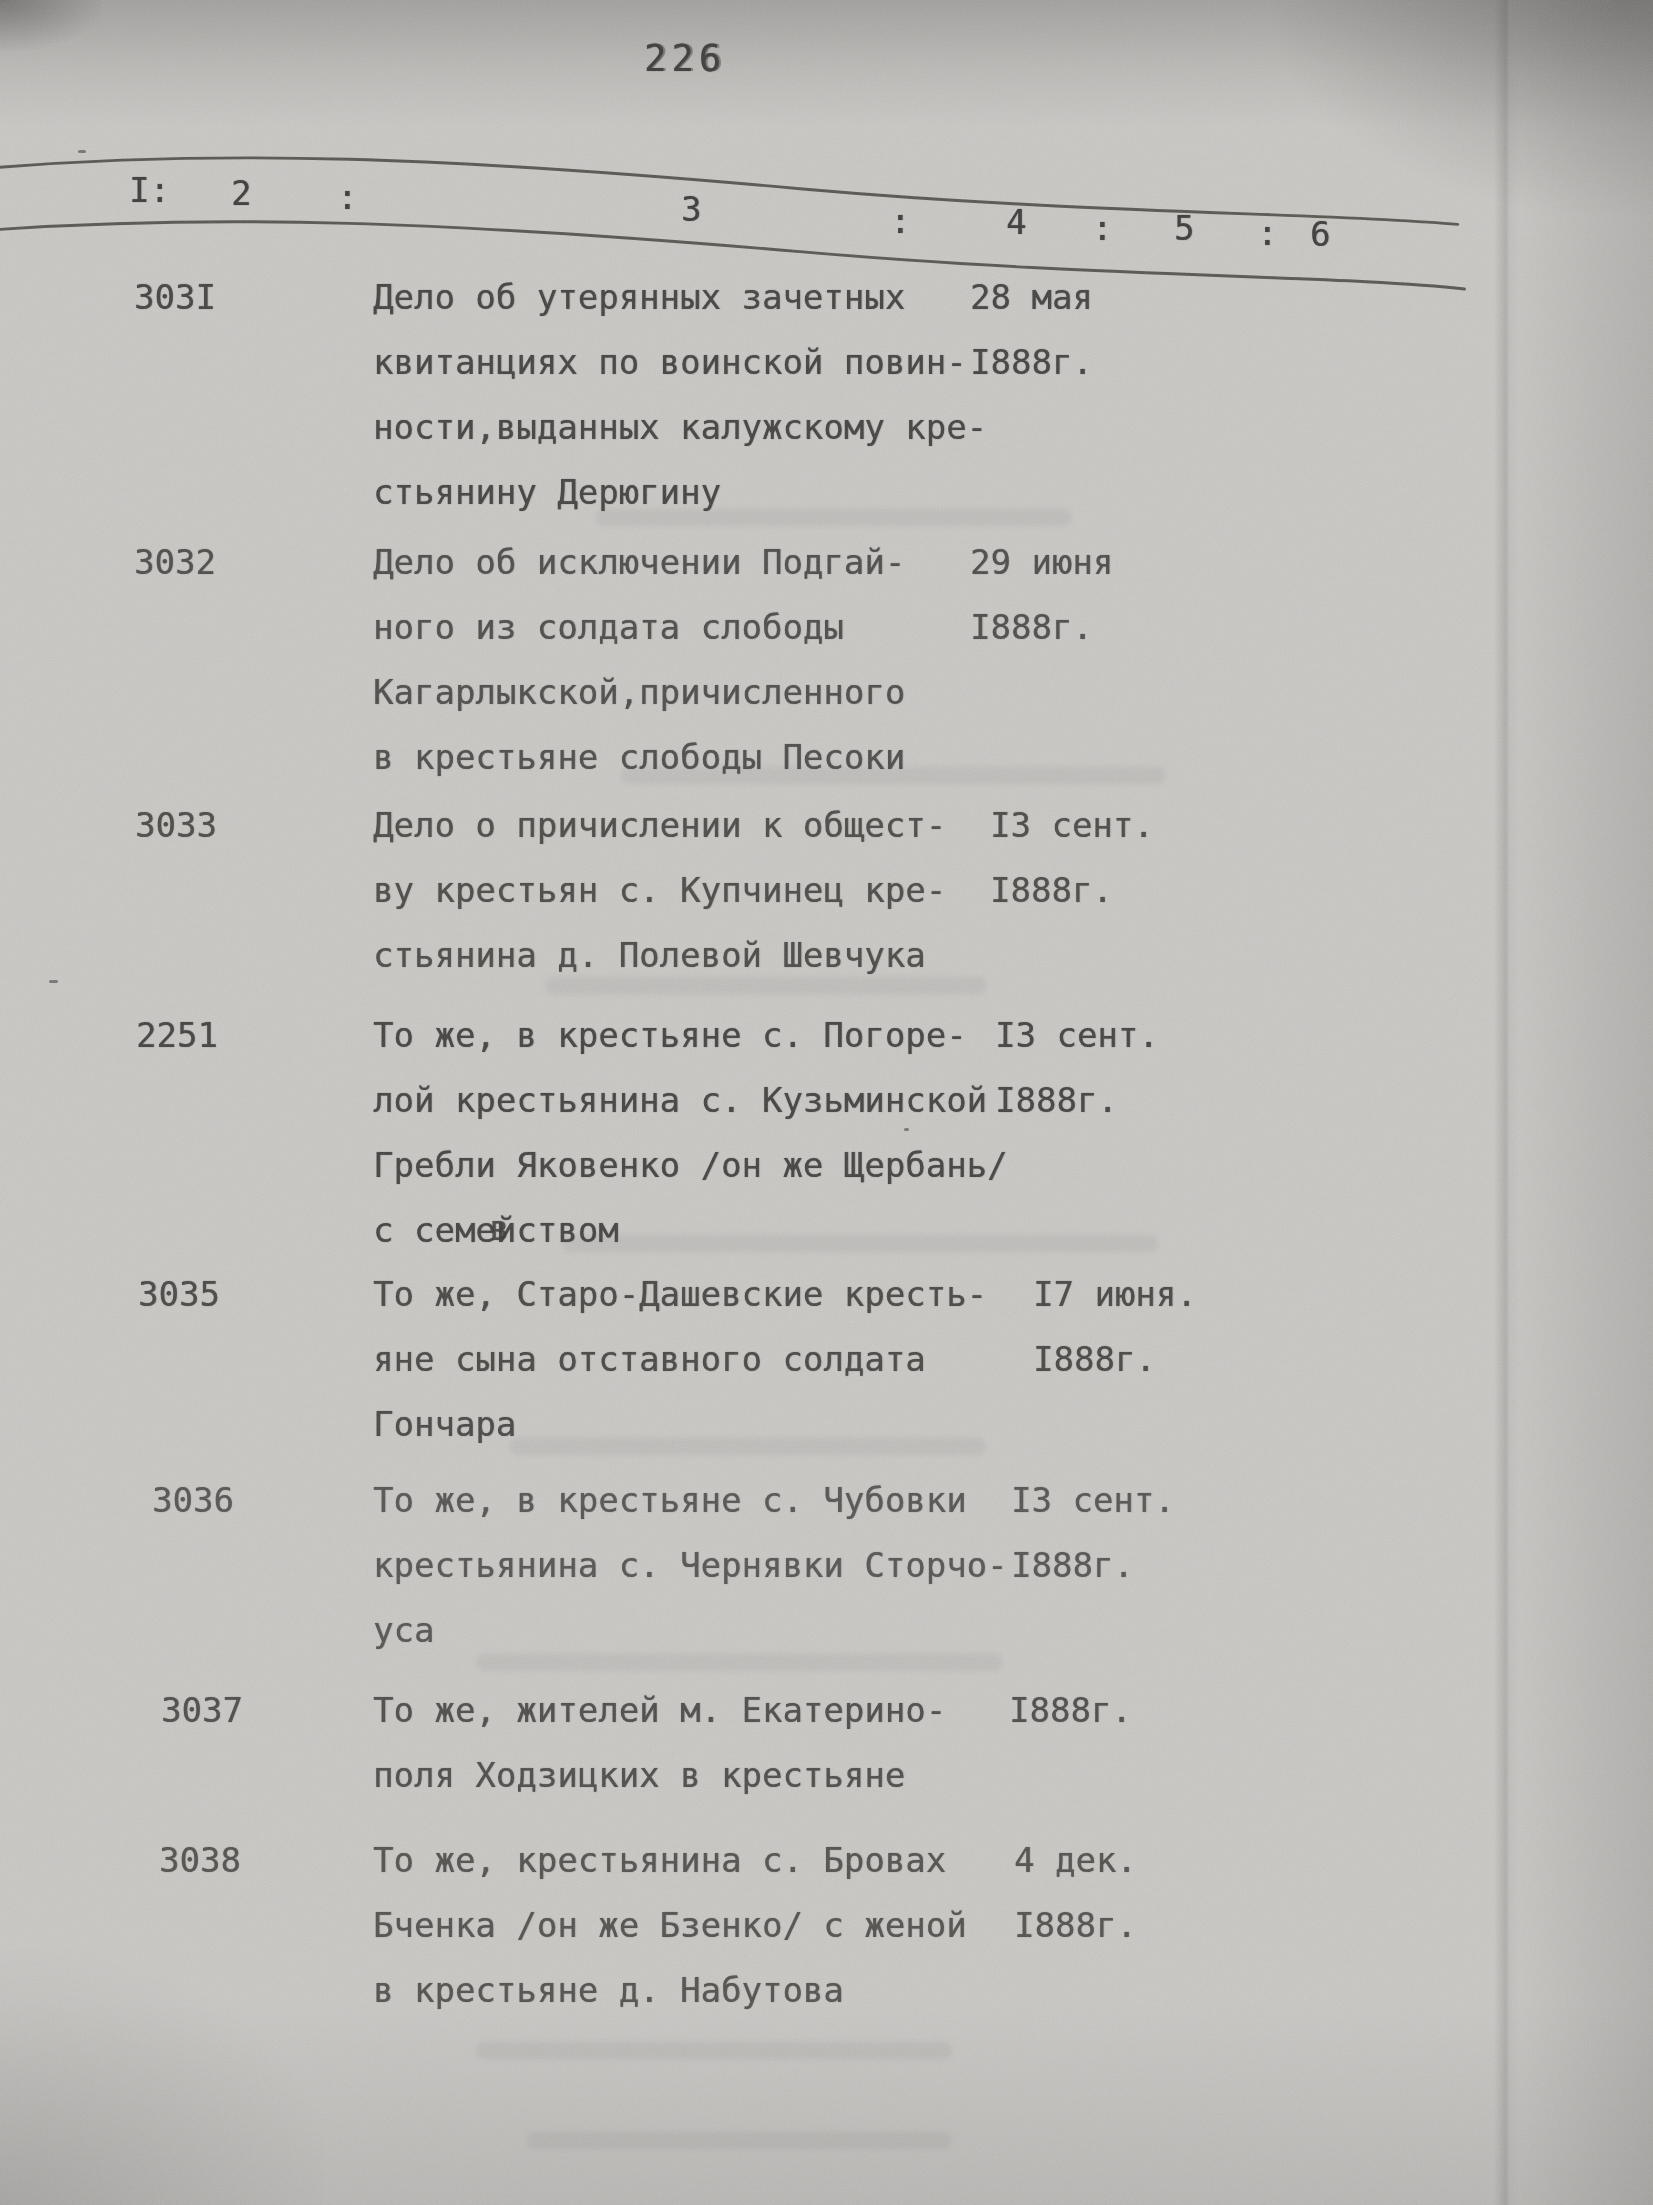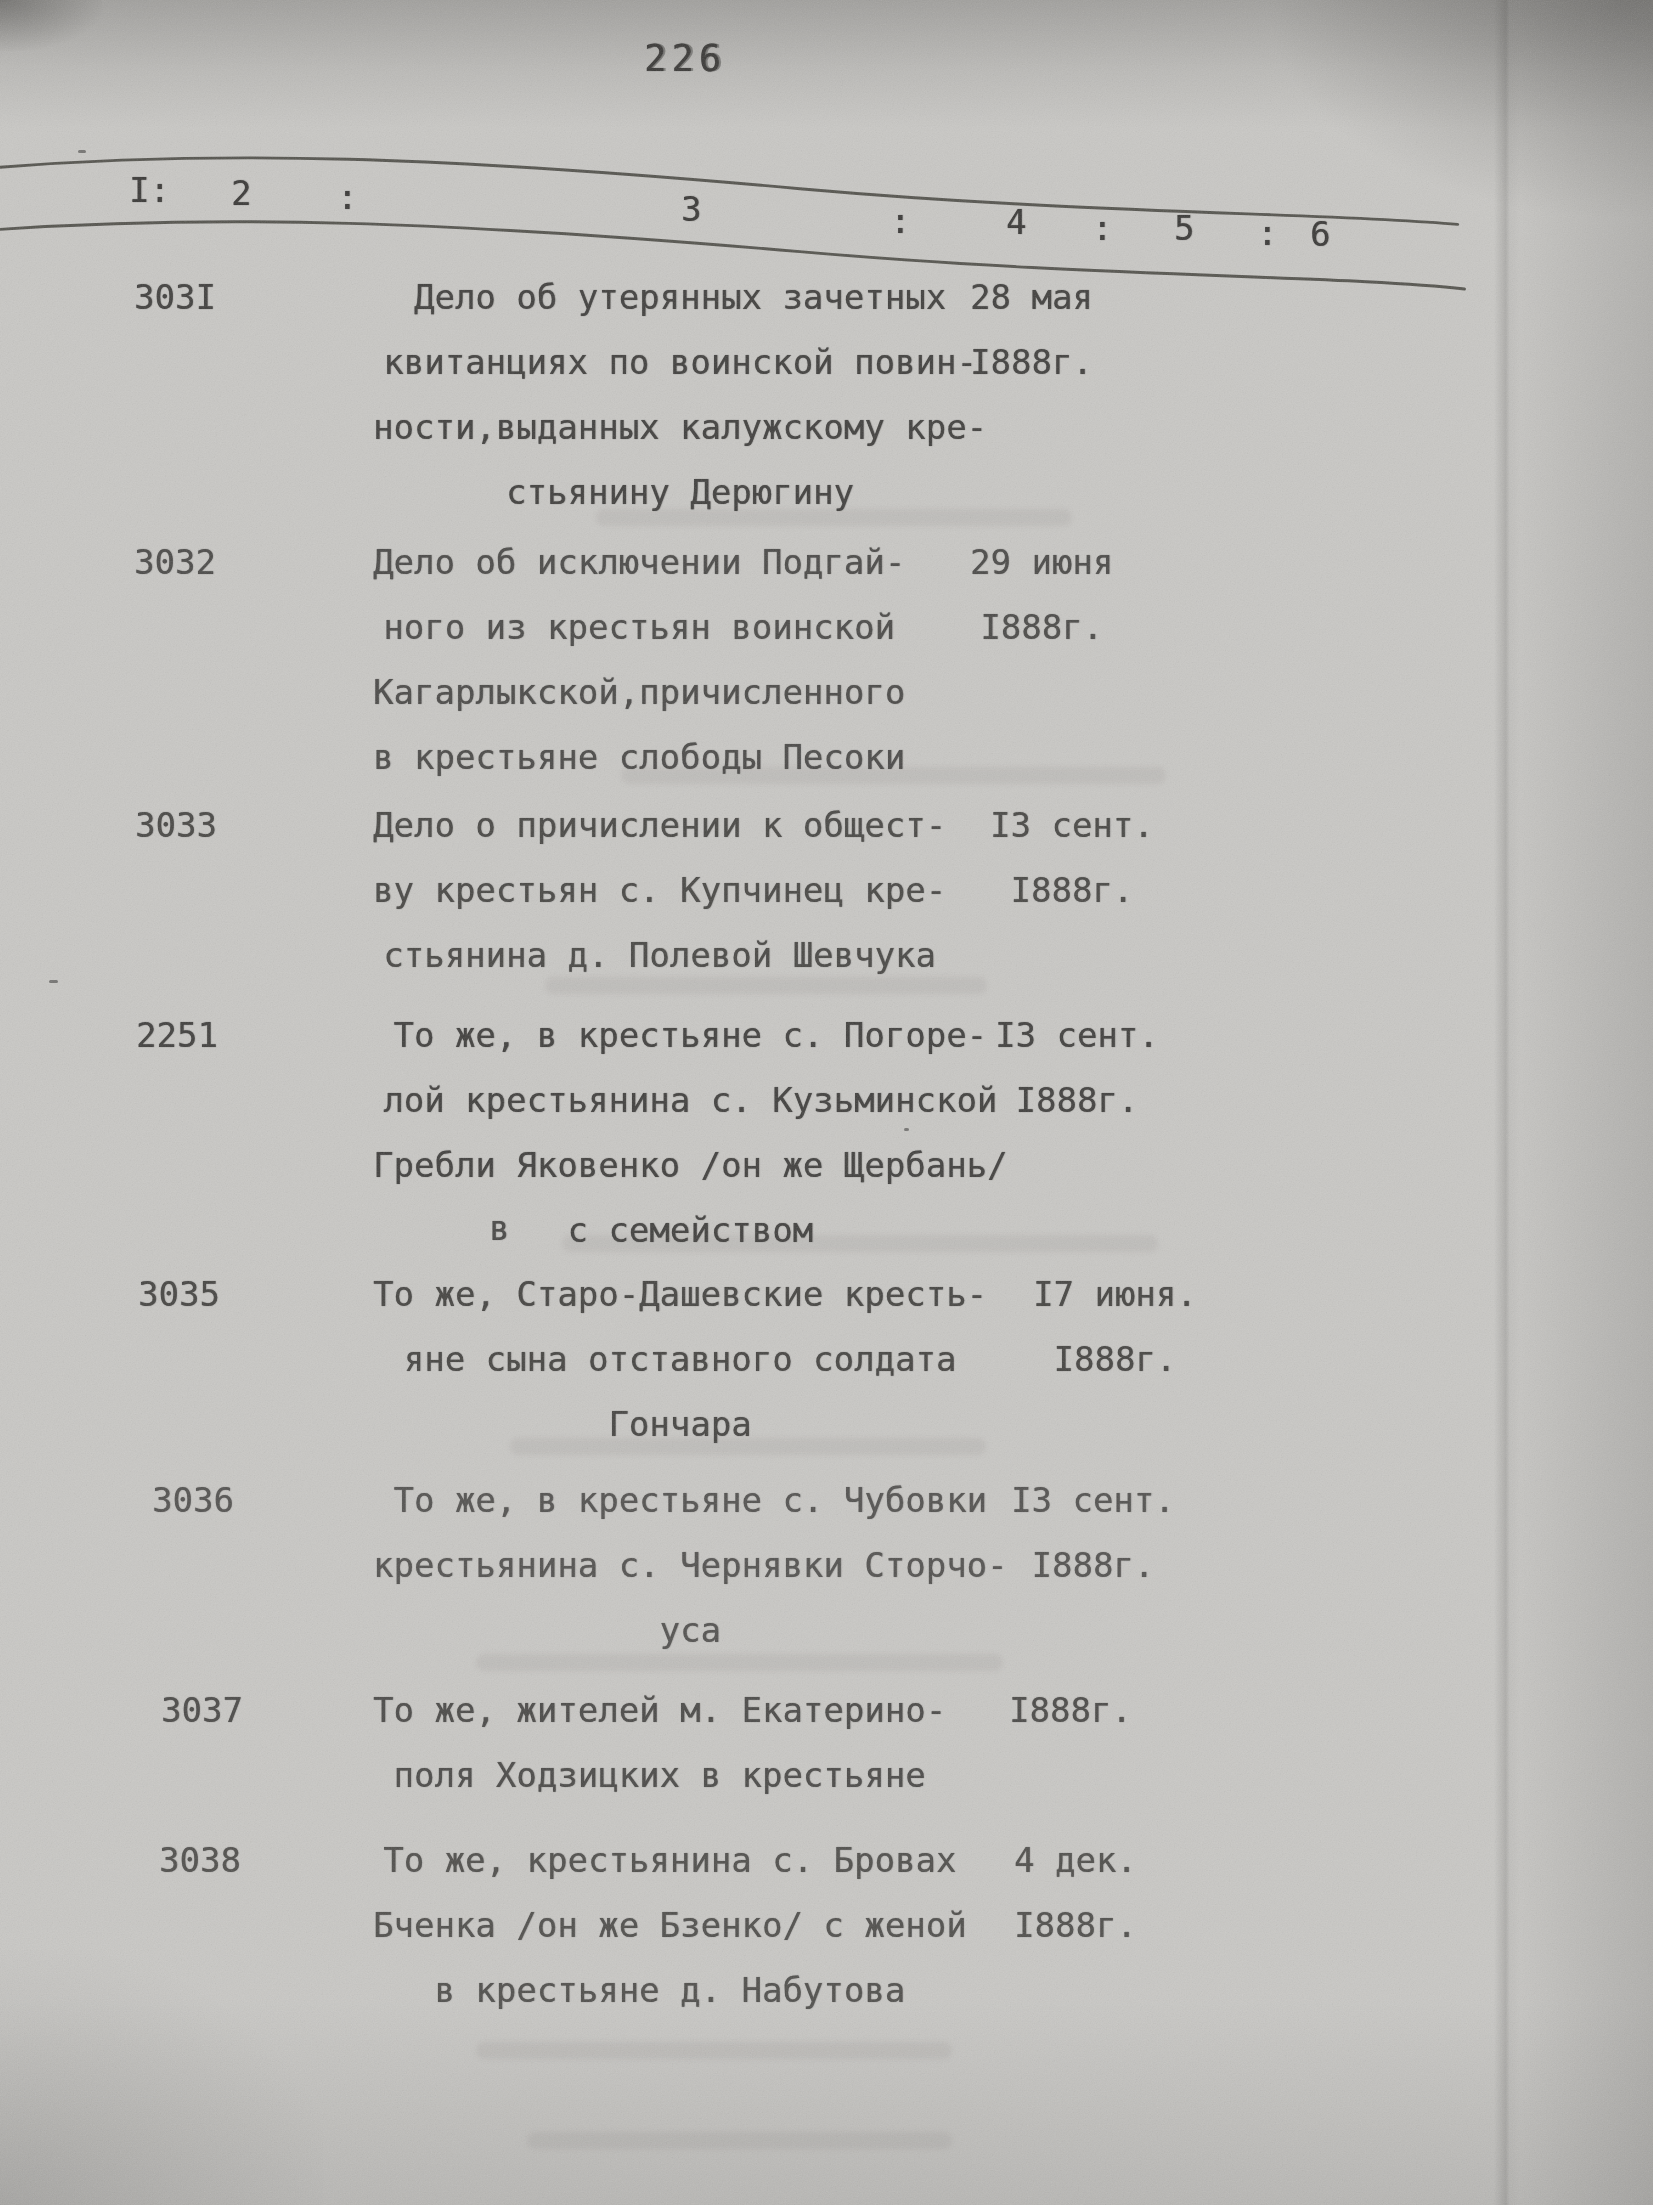--- a/index.html
+++ b/index.html
@@ -1,21 +1,20 @@
 <!DOCTYPE html>
 <html style="font-size:13.6px"><head>
 <meta charset="utf-8">
 <style>
   html,body{margin:0;padding:0;background:#9a9997;}
   .page{
     position:relative;width:1654px;height:2205px;overflow:hidden;
     background:#c9c8c5;
     font-family:"DejaVu Sans Mono","Liberation Mono",monospace;
     color:#3b3a38;
-    text-align:center;
   }
   
   .shade{position:absolute;pointer-events:none;}
   .shade-top{left:0;top:0;right:0;height:128px;
     background:linear-gradient(180deg,rgba(70,69,67,.30),rgba(70,69,67,.10) 55%,rgba(70,69,67,0) 100%);}
   .shade-topright{right:0;top:0;width:391px;height:221px;
     background:radial-gradient(ellipse at 92% 0%,rgba(55,54,52,.36),rgba(55,54,52,0) 70%);}
   .shade-topleft{left:0;top:0;width:102px;height:51px;
     background:radial-gradient(ellipse at 0% 0%,rgba(45,44,42,.38),rgba(45,44,42,0) 75%);}
   .shade-right{top:0;bottom:0;right:0;width:153px;
@@ -121,21 +120,21 @@
 квитанциях по воинской повин-
 ности,выданных калужскому кре-
 стьянину Дерюгину</div>
       <div class="date">28 мая
 I888г.</div>
     </div>
 
     <div class="entry e1">
       <div class="num">3032</div>
       <div class="desc">Дело об исключении Подгай-
-ного из крестьян воинской
+ного из солдата слободы
 Кагарлыкской,причисленного
 в крестьяне слободы Песоки</div>
       <div class="date">29 июня
 I888г.</div>
     </div>
 
     <div class="entry e2">
       <div class="num">3033</div>
       <div class="desc">Дело о причислении к общест-
 ву крестьян с. Купчинец кре-

